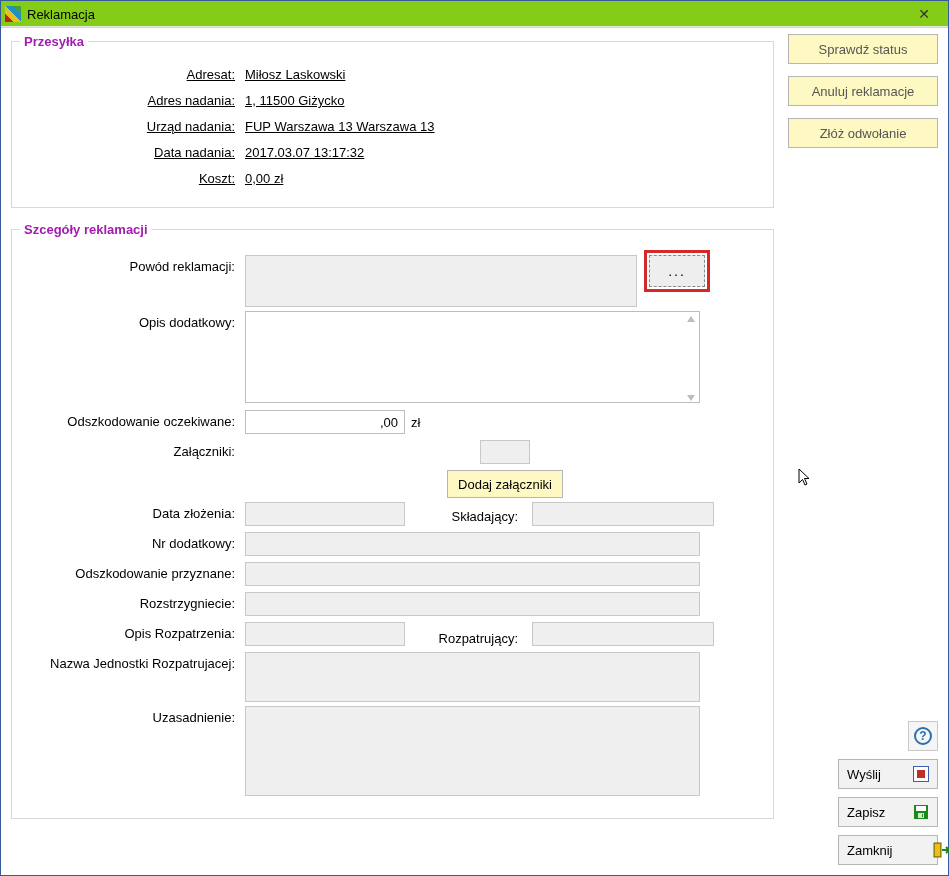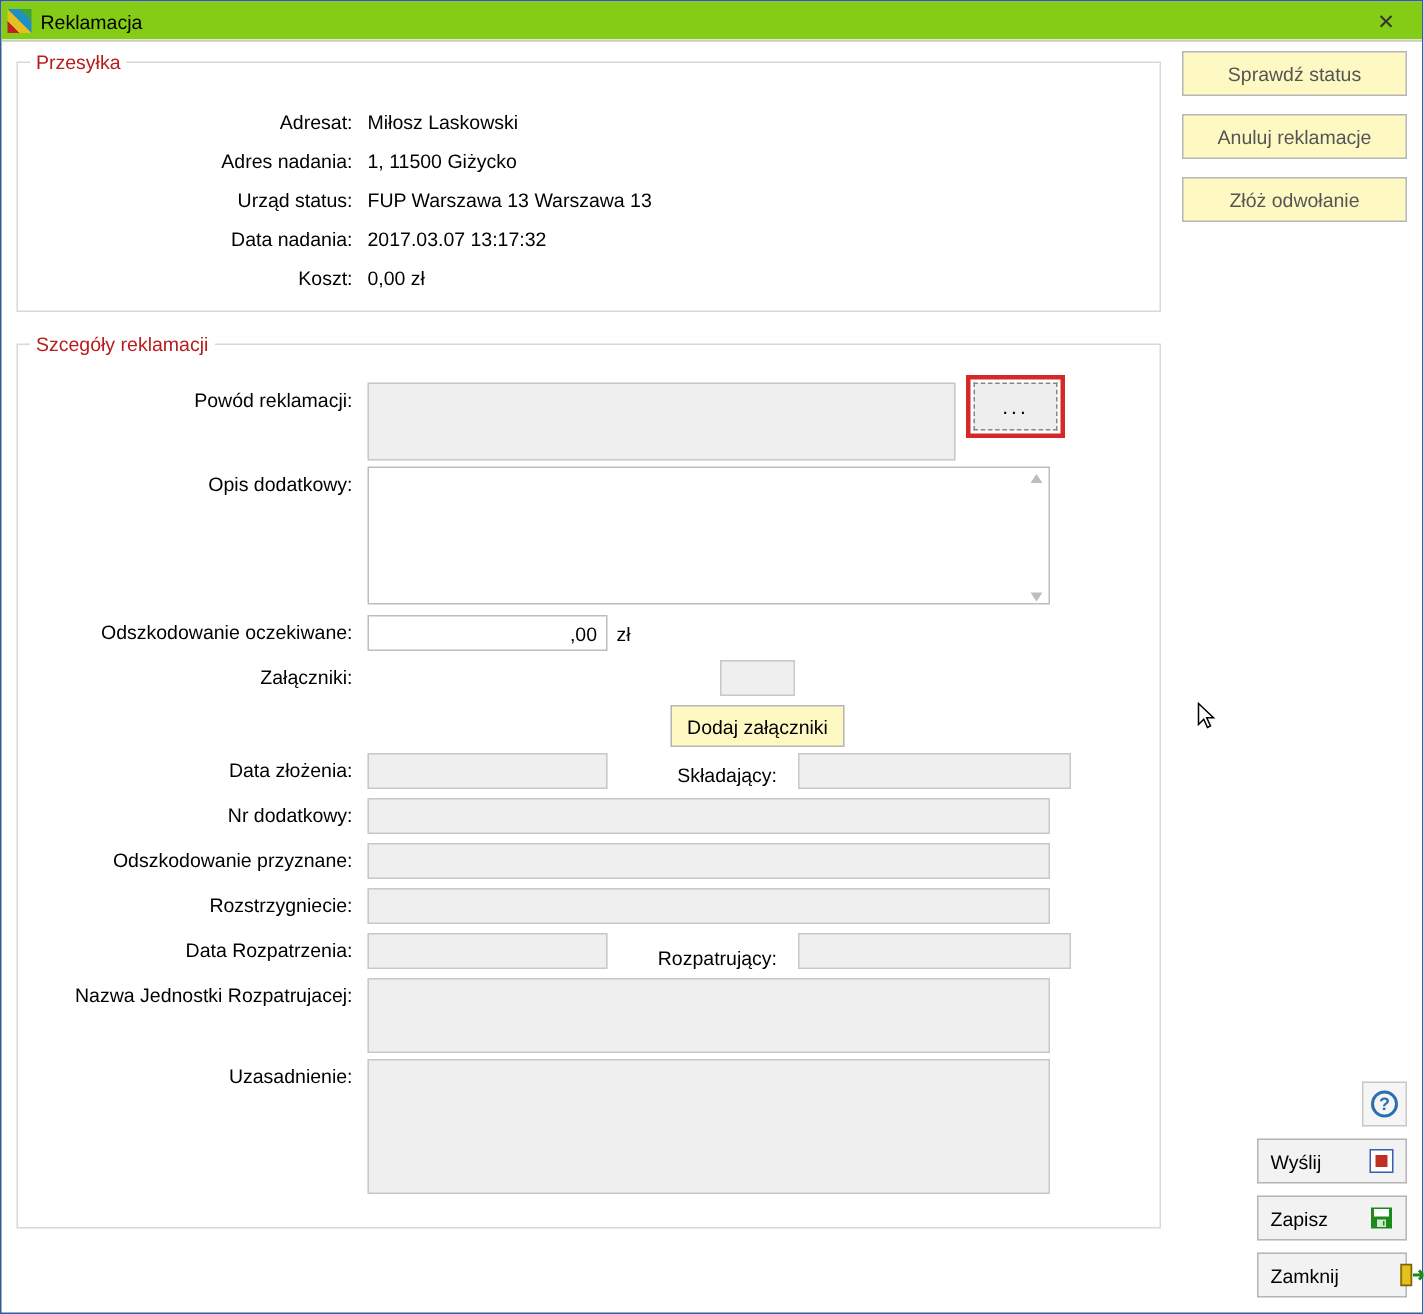--- a/index.html
+++ b/index.html
@@ -60,29 +60,31 @@
   }
 
   fieldset.group {
     border:1px solid #d8d8d8;
     margin:0 0 14px 0;
     padding:14px 8px 10px 8px;
     position:relative;
   }
   fieldset.group > legend {
     padding:0 4px;
-    color:#b91c1c;
+    color:#a21caf;
     font-size:13px;
+    font-weight:bold;
   }
 
   .kv-row {
     display:flex;
-    align-items:flex-end;
+    align-items:flex-start;
     margin: 4px 0;
     min-height: 22px;
+    text-decoration: underline;
   }
   .kv-label {
     width: 225px;
     text-align:right;
     padding-right: 10px;
   }
   .kv-value { flex:1; }
 
   .field-row {
     display:flex;
@@ -249,21 +251,21 @@
 
           <div class="kv-row">
             <div class="kv-label">Adresat:</div>
             <div class="kv-value">Miłosz Laskowski</div>
           </div>
           <div class="kv-row">
             <div class="kv-label">Adres nadania:</div>
             <div class="kv-value">1, 11500 Giżycko</div>
           </div>
           <div class="kv-row">
-            <div class="kv-label">Urząd status:</div>
+            <div class="kv-label">Urząd nadania:</div>
             <div class="kv-value">FUP Warszawa 13 Warszawa 13</div>
           </div>
           <div class="kv-row">
             <div class="kv-label">Data nadania:</div>
             <div class="kv-value">2017.03.07 13:17:32</div>
           </div>
           <div class="kv-row">
             <div class="kv-label">Koszt:</div>
             <div class="kv-value">0,00 zł</div>
           </div>
@@ -330,21 +332,21 @@
           </div>
 
           <div class="field-row">
             <div class="field-label">Rozstrzygniecie:</div>
             <div class="field-ctrl">
                 <div class="ro-box wide-ro"></div>
               </div>
           </div>
 
           <div class="field-row">
-            <div class="field-label">Data Rozpatrzenia:</div>
+            <div class="field-label">Opis Rozpatrzenia:</div>
             <div class="field-ctrl" style="align-items:flex-end;">
               <div class="ro-box mid-ro"></div>
               <div class="sep-label">Rozpatrujący:</div>
               <div class="ro-box sub-ro"></div>
             </div>
           </div>
 
           <div class="field-row">
             <div class="field-label">Nazwa Jednostki Rozpatrujacej:</div>
             <div class="field-ctrl">

